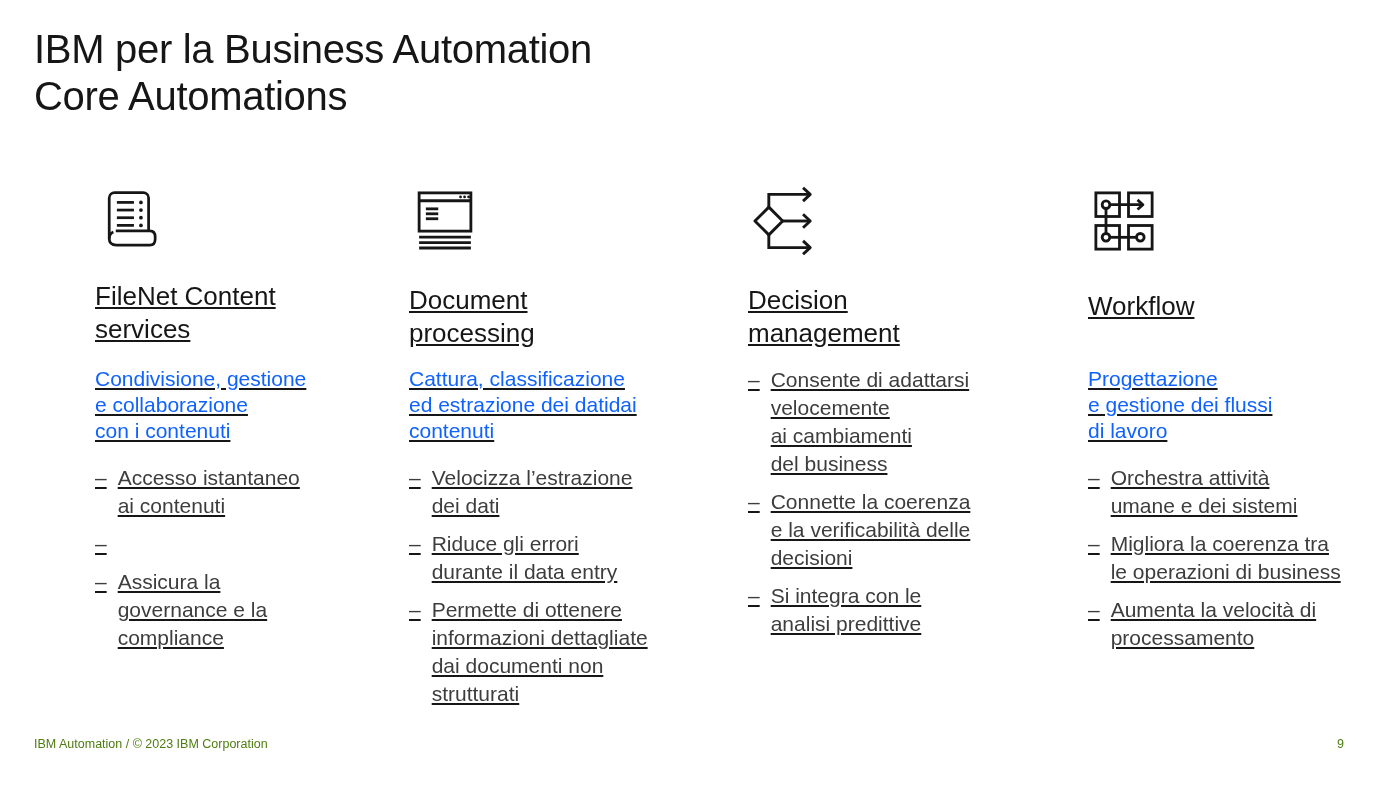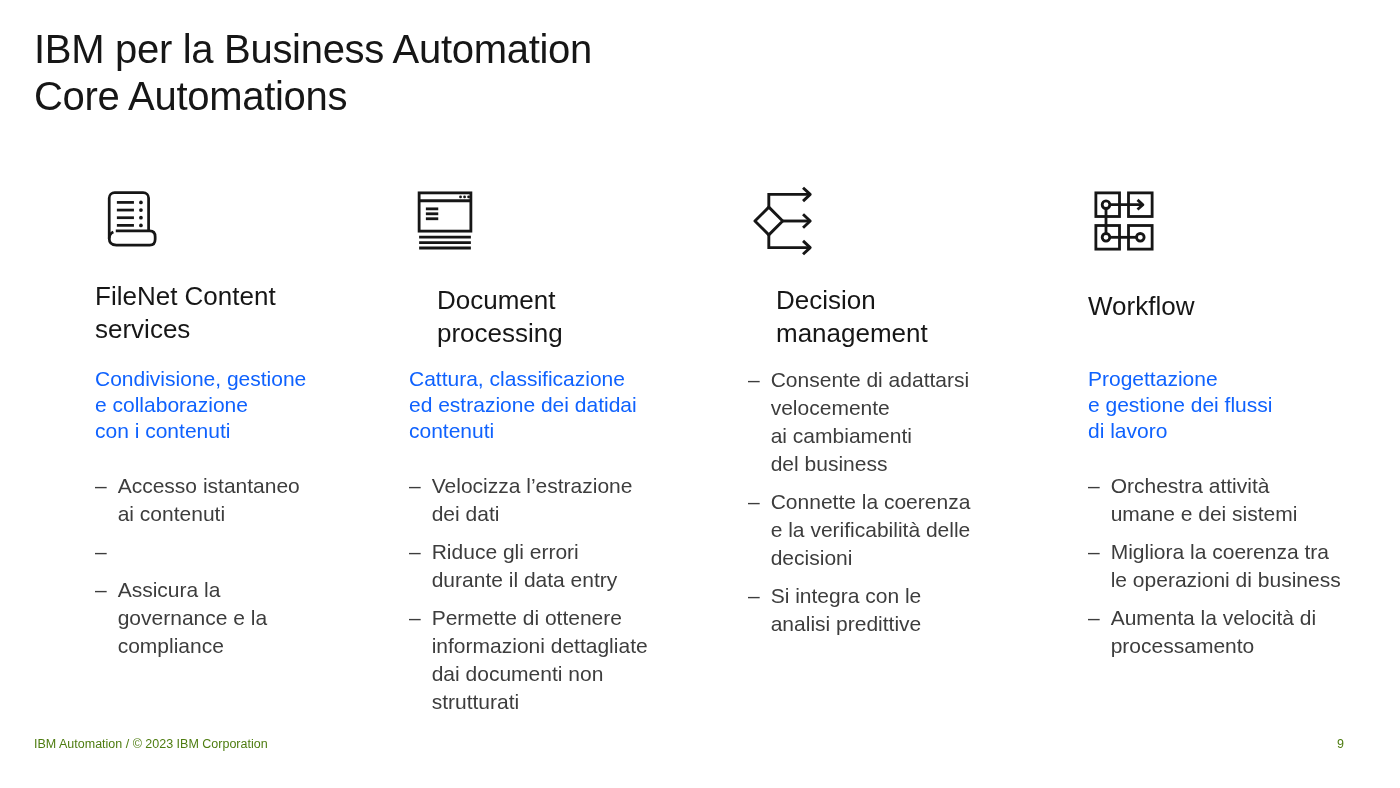--- a/index.html
+++ b/index.html
@@ -18,47 +18,48 @@
     font-weight: 400;
     letter-spacing: -0.3px;
     color: #161616;
     white-space: pre-line;
   }
   .columns {
     display: grid;
     grid-template-columns: 314px 339px 340px auto;
     margin: 63px 0 0 95px;
     padding-right: 4px;
+    text-decoration: underline;
   }
   .col { padding-right: 30px; }
   .icon-wrap {
     height: 76px;
     margin-bottom: 21px;
     display: flex;
     align-items: flex-start;
   }
   .icon-wrap svg { display: block; }
   .col-heading {
     font-size: 26px;
     line-height: 33px;
     font-weight: 400;
     color: #161616;
     height: 86px;
     white-space: pre-line;
   }
-  .col-2 .col-heading, .col-3 .col-heading { padding-top: 4px; margin-left: 28px; }
+  .col-2 .col-heading, .col-3 .col-heading { padding-top: 4px; }
   .col-4 .col-heading { padding-top: 10px; }
   .col-subtitle {
     color: #0f62fe;
     font-size: 21px;
     line-height: 26px;
     font-weight: 500;
     white-space: pre-line;
     min-height: 78px;
-    margin-bottom: 28px;
+    margin-bottom: 20px;
   }
   .bullets { list-style: none; }
   .bullet {
     display: flex;
     gap: 11px;
     margin-bottom: 10px;
     font-size: 21px;
     line-height: 28px;
     color: #3d3d3d;
   }

